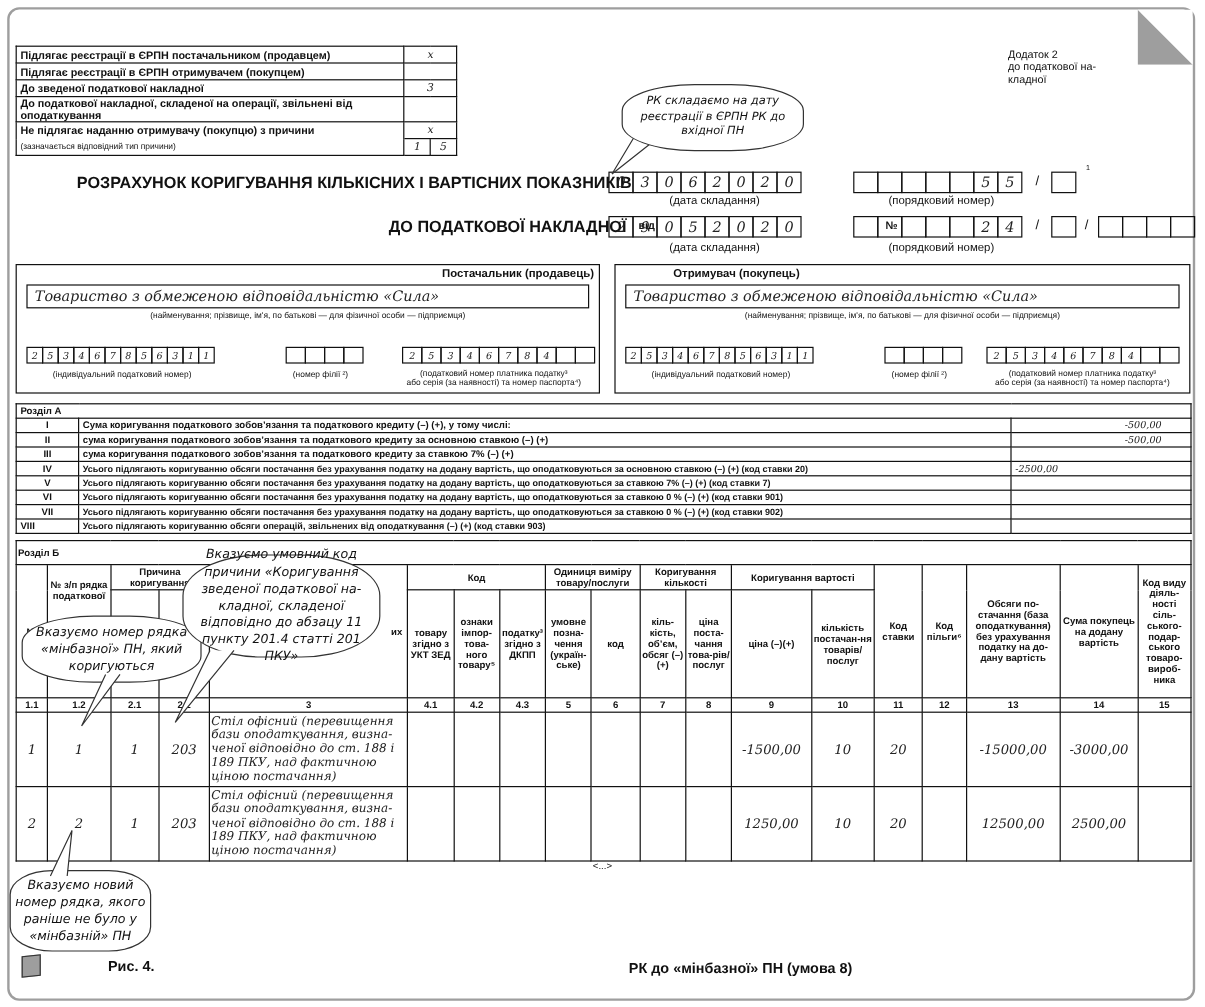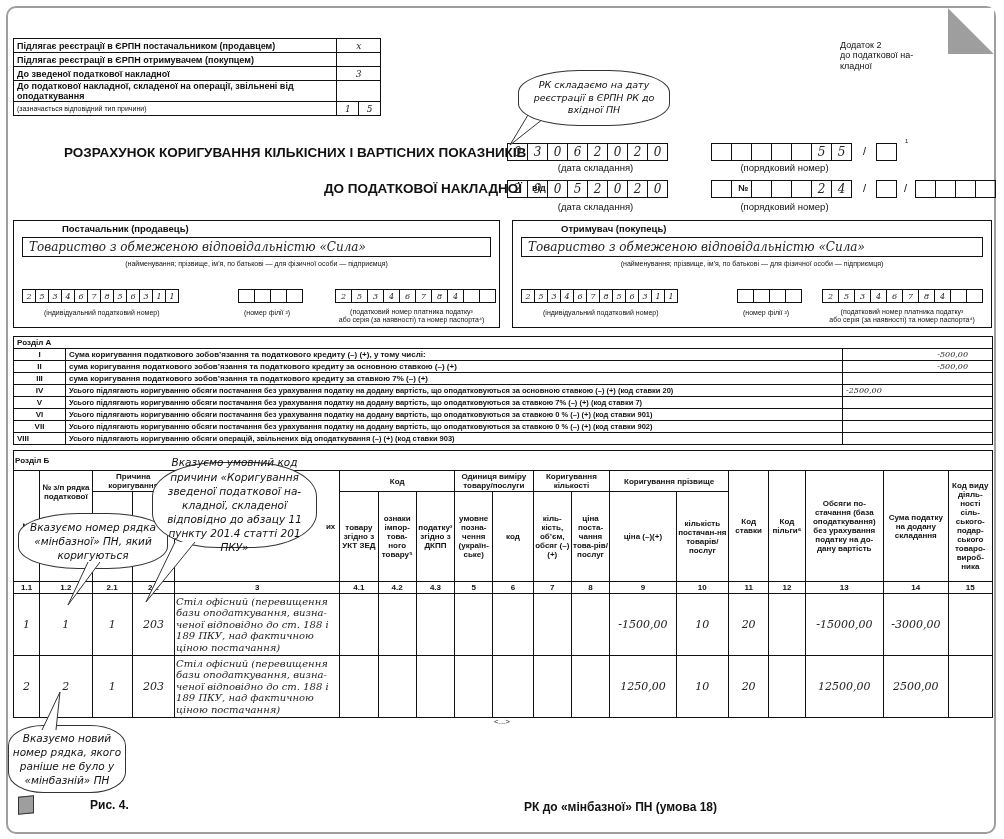--- a/index.html
+++ b/index.html
@@ -51,20 +51,24 @@
       </tr>
   <tr>
         <td>До зведеної податкової накладної</td>
         <td colspan="2" class="hand" style="text-align:center;font-weight:normal">3</td>
       </tr>
   <tr>
         <td>До податкової накладної, складеної на операції, звільнені від оподаткування</td>
         <td colspan="2" class="hand" style="text-align:center;font-weight:normal"></td>
       </tr>
   <tr>
+        <td style="border-bottom:none">Не підлягає наданню отримувачу (покупцю) з причини</td>
+        <td colspan="2" class="hand" style="text-align:center;font-weight:normal">x</td>
+      </tr>
+  <tr>
         <td style="border-top:none;font-weight:normal;font-size:7px">(зазначається відповідний тип причини)</td>
         <td class="hand" style="text-align:center;font-weight:normal;width:25px">1</td>
         <td class="hand" style="text-align:center;font-weight:normal;width:25px">5</td>
       </tr>
 </tbody>
   </table>
 
 <div class="bubble" style="left:518px;top:70px;width:152px;height:56px;font-size:9.5px;">РК складаємо на дату реєстрації в ЄРПН РК до вхідної ПН</div>
 <svg class="abs" style="left:508px;top:110px;width:60px;height:40px;z-index:4">
     <polyline points="40,5 2,35 20,5" fill="#fff" stroke="#333" stroke-width="1"></polyline>
@@ -129,21 +133,21 @@
 <div class="abs" style="left:904px;top:182px;font-size:11px">/</div>
 <div class="abs cells" style="left:916px;top:180px;">
   <div class="cell"></div>
     <div class="cell"></div>
     <div class="cell"></div>
     <div class="cell"></div>
 </div>
 <div class="abs caption" style="left:712px;top:201px;width:145px;">(порядковий номер)</div>
 
 <div class="abs" style="left:13px;top:220px;width:487px;height:108px;border:1px solid #111;">
-  <div class="b" style="font-size:9.5px;margin:2px 4px;">Постачальник (продавець)</div>
+  <div class="b" style="font-size:9.5px;margin:2px 4px;text-align:right;">Постачальник (продавець)</div>
   <div class="hand" style="margin:3px 8px 0 8px;border:1px solid #111;height:20px;font-size:12px;padding:2px 6px;">Товариство з обмеженою відповідальністю «Сила»</div>
   <div class="tiny" style="text-align:center;margin-top:3px;">(найменування; прізвище, ім'я, по батькові — для фізичної особи — підприємця)</div>
   <div class="cells hand" style="position:absolute;left:9px;top:68px;">
     <div class="cell-s">2</div>
       <div class="cell-s">5</div>
       <div class="cell-s">3</div>
       <div class="cell-s">4</div>
       <div class="cell-s">6</div>
       <div class="cell-s">7</div>
       <div class="cell-s">8</div>
@@ -277,25 +281,25 @@
         <td colspan="19" style="text-align:left;height:20px">Розділ Б</td>
       </tr>
   <tr style="height:20px">
     <td rowspan="2" style="width:26px">№</td>
     <td rowspan="2" style="width:52px;vertical-align:top;padding-top:12px">№ з/п рядка податкової</td>
     <td colspan="2">Причина коригування</td>
     <td rowspan="2" style="width:164px;text-align:right;padding-right:4px">их</td>
     <td colspan="3">Код</td>
     <td colspan="2">Одиниця виміру товару/послуги</td>
     <td colspan="2">Коригування кількості</td>
-    <td colspan="2">Коригування прізвище</td>
+    <td colspan="2">Коригування вартості</td>
     <td rowspan="2" style="width:40px">Код ставки</td>
     <td rowspan="2" style="width:36px">Код пільги⁶</td>
     <td rowspan="2" style="width:78px">Обсяги по-стачання (база оподаткування) без урахування податку на до-дану вартість</td>
-    <td rowspan="2" style="width:64px">Сума податку на додану складання</td>
+    <td rowspan="2" style="width:64px">Сума покупець на додану вартість</td>
     <td rowspan="2" style="width:44px">Код виду діяль-ності сіль-ського-подар-ського товаро-вироб-ника</td>
   </tr>
   <tr style="height:90px">
     <td style="width:40px"></td>
     <td style="width:42px">№</td>
     <td style="width:38px">товару згідно з УКТ ЗЕД</td>
     <td style="width:38px">ознаки імпор-това-ного товару⁵</td>
     <td style="width:38px">податку³ згідно з ДКПП</td>
     <td style="width:38px">умовне позна-чення (україн-ське)</td>
     <td style="width:40px">код</td>
@@ -382,13 +386,13 @@
     <polyline points="35,2 6,62 55,2" fill="#fff" stroke="#333" stroke-width="1"></polyline>
   </svg>
 
 <div class="bubble" style="left:8px;top:725px;width:118px;height:68px;border-radius:30%;">Вказуємо новий номер рядка, якого раніше не було у «мінбазній» ПН</div>
 <svg class="abs" style="left:36px;top:690px;width:40px;height:42px;z-index:6">
     <polyline points="6,40 24,2 20,40" fill="#fff" stroke="#333" stroke-width="1"></polyline>
   </svg>
 
 <div class="abs" style="left:18px;top:796px;width:16px;height:18px;background:#9e9e9e;border:1px solid #333;transform:skewY(-6deg)"></div>
 <div class="abs b" style="left:46px;top:798px;font-size:12px">Рис. 4.</div>
-<div class="abs b" style="left:480px;top:800px;font-size:12px">РК до «мінбазної» ПН (умова 18)</div>
+<div class="abs b" style="left:480px;top:800px;font-size:12px">РК до «мінбазної» ПН (умова 8)</div>
 
 </body></html>

